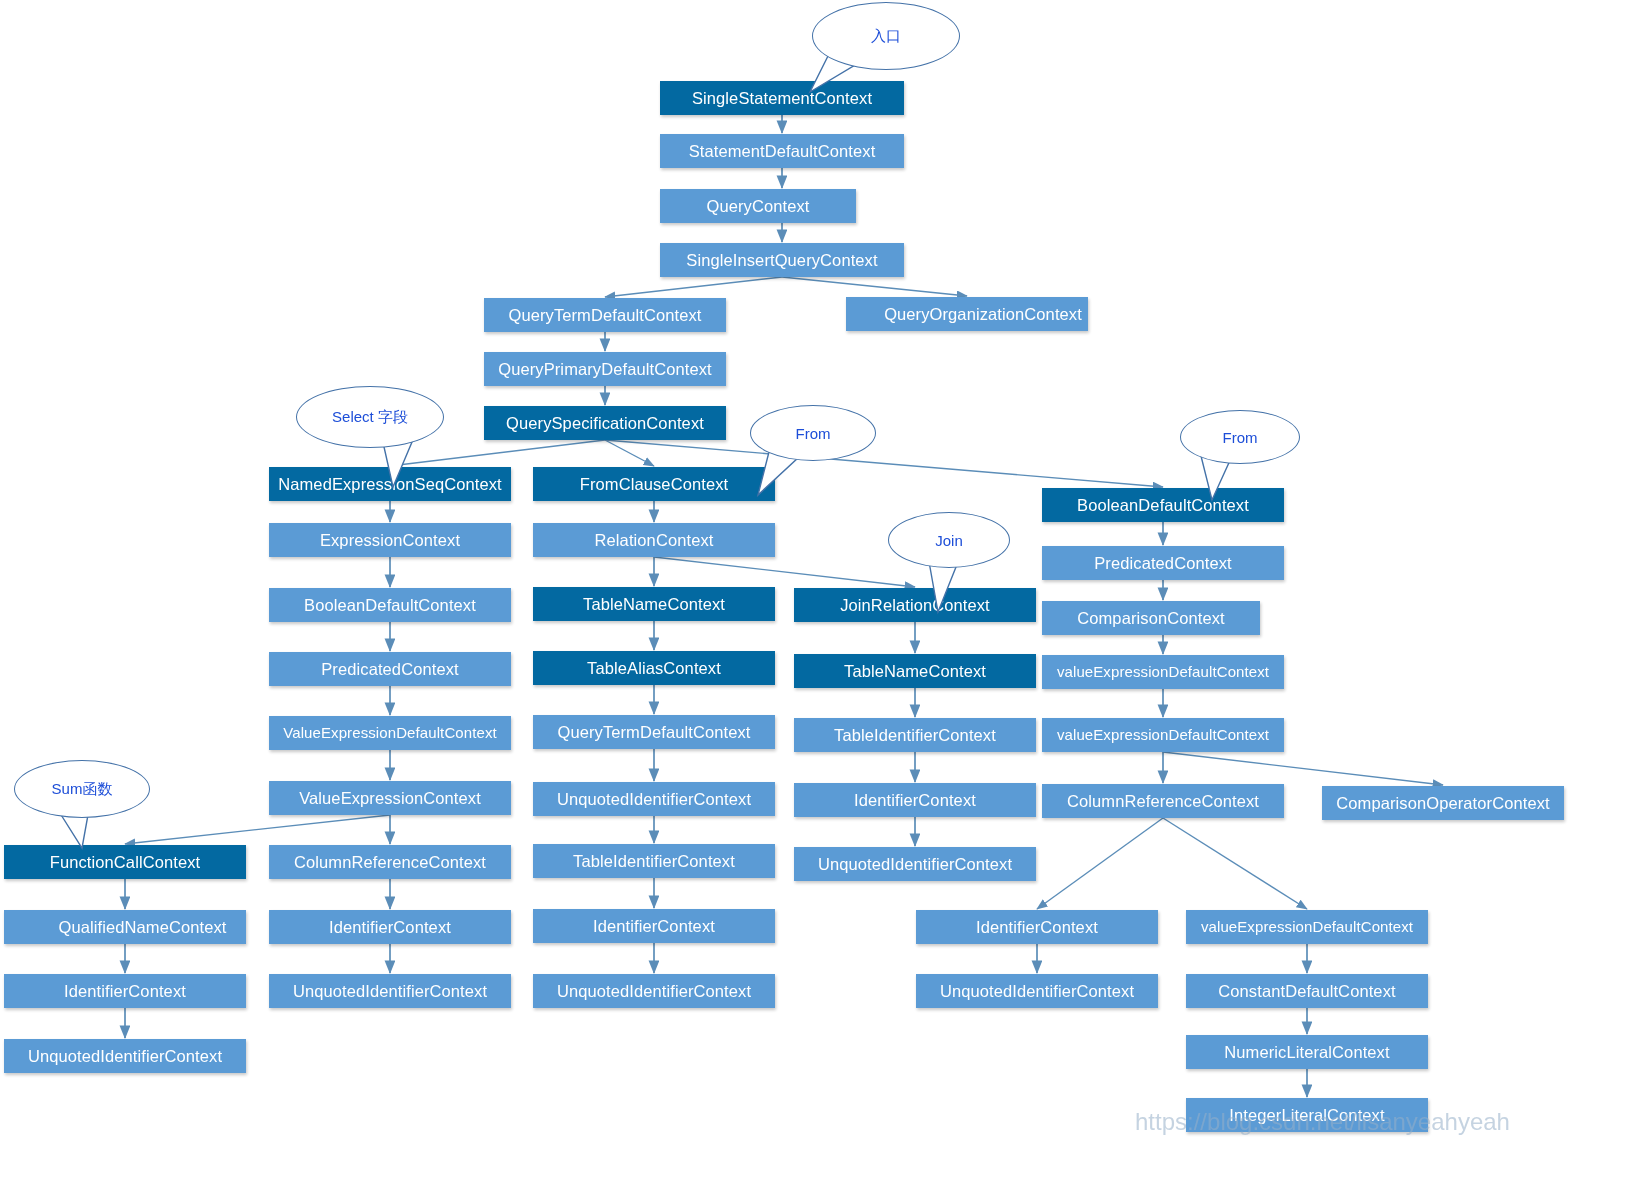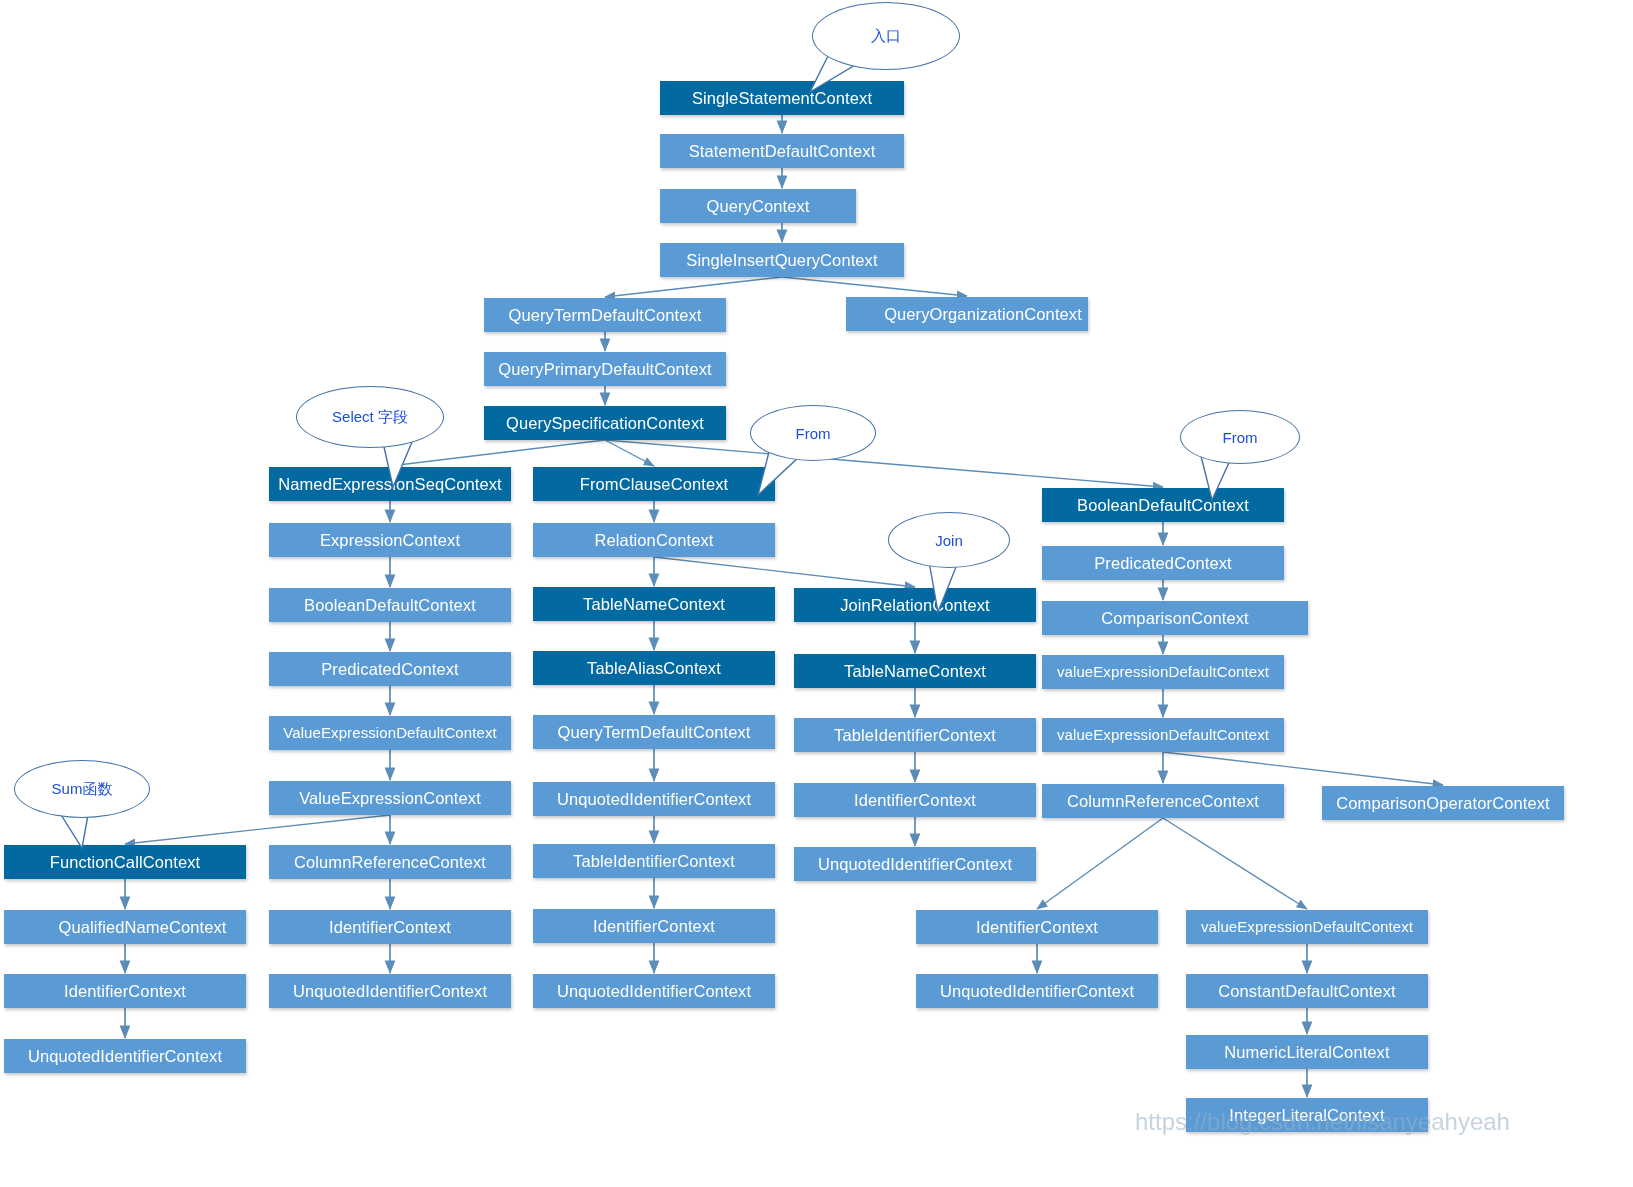--- a/index.html
+++ b/index.html
@@ -247,21 +247,21 @@
       </div>
       <div class="node blue" style="left: 794px; top: 847px; width: 242px; height: 34px;">
         <span>UnquotedIdentifierContext</span>
       </div>
       <div class="node orange" style="left: 1042px; top: 488px; width: 242px; height: 34px;">
         <span>BooleanDefaultContext</span>
       </div>
       <div class="node blue" style="left: 1042px; top: 546px; width: 242px; height: 34px;">
         <span>PredicatedContext</span>
       </div>
-      <div class="node blue" style="left: 1042px; top: 601px; width: 266px; height: 34px;">
+      <div class="node blue" style="left: 1042px; top: 601px; width: 218px; height: 34px;">
         <span>ComparisonContext</span>
       </div>
       <div class="node blue" style="left: 1042px; top: 655px; width: 242px; height: 34px;">
         <span style="font-size: 15px;">valueExpressionDefaultContext</span>
       </div>
       <div class="node blue" style="left: 1042px; top: 718px; width: 242px; height: 34px;">
         <span style="font-size: 15px;">valueExpressionDefaultContext</span>
       </div>
       <div class="node blue" style="left: 1042px; top: 784px; width: 242px; height: 34px;">
         <span>ColumnReferenceContext</span>

